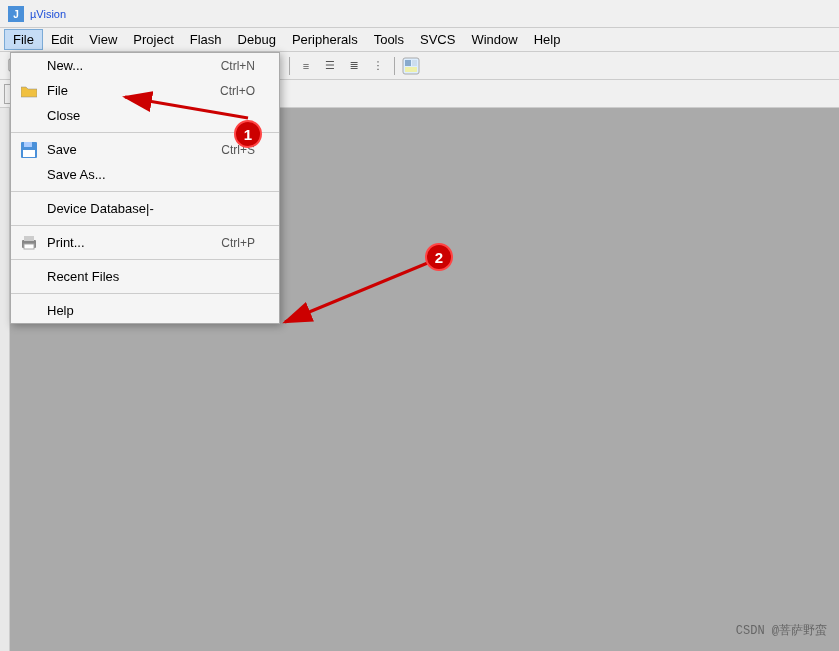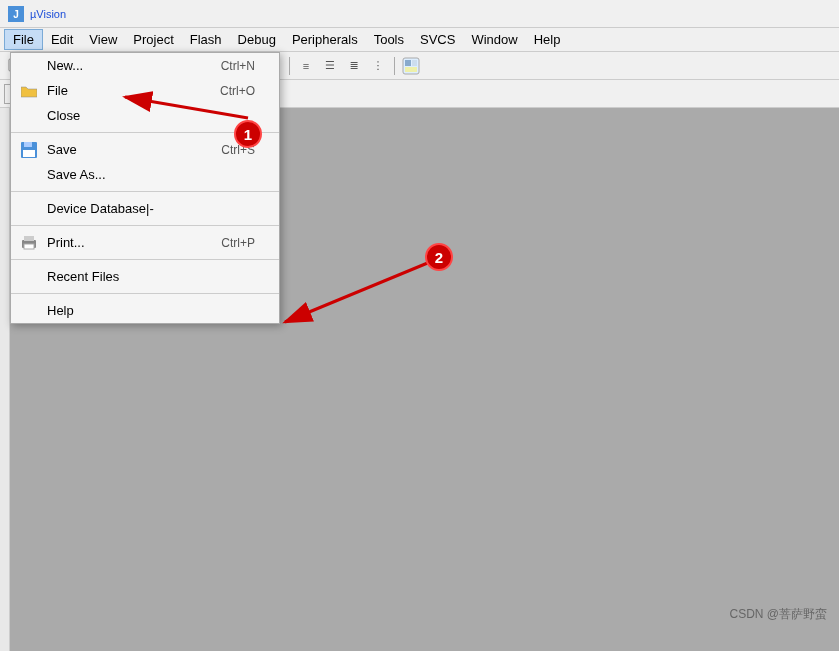--- a/index.html
+++ b/index.html
@@ -199,25 +199,26 @@
       left: 0;
       width: 839px;
       height: 651px;
       pointer-events: none;
       z-index: 199;
     }
 
     
     .watermark {
       position: absolute;
-      bottom: 28px;
+      bottom: 12px;
       right: 12px;
       font-size: 12px;
       color: #666;
       z-index: 50;
+      font-family: Liberation Mono, monospace;
     }
   </style>
 </head>
 <body>
 
 <div class="title-bar">
   <div class="title-bar-icon">
     <svg width="16" height="16" viewBox="0 0 16 16">
       <rect x="1" y="1" width="14" height="14" rx="2" fill="#4a90d9"></rect>
       <text x="8" y="12" text-anchor="middle" fill="white" font-size="10" font-weight="bold">J</text>

